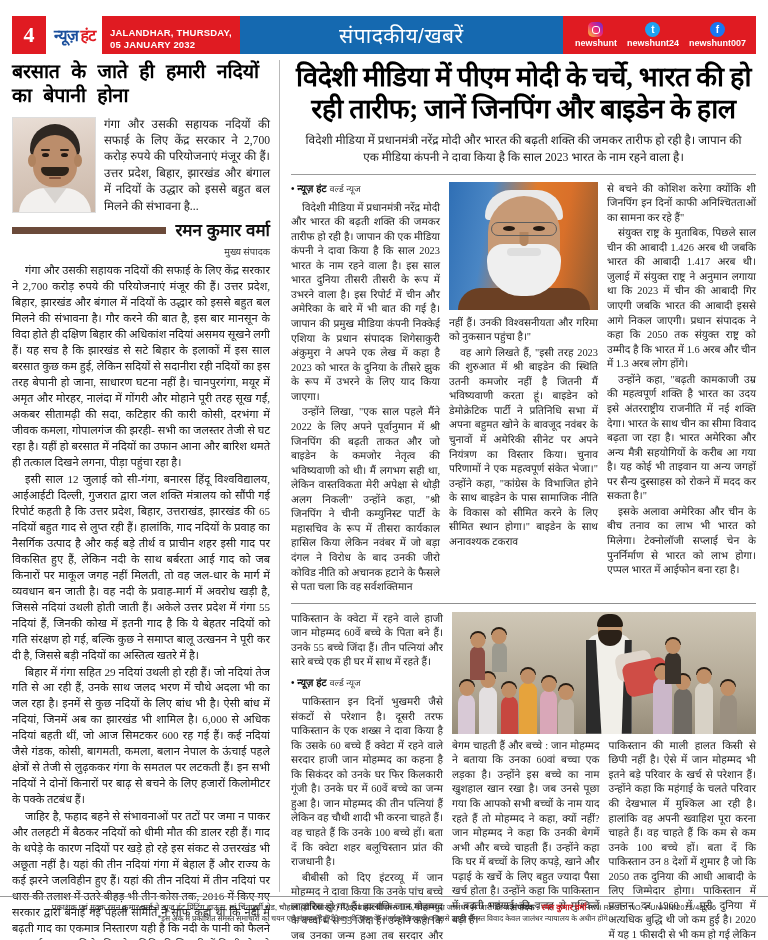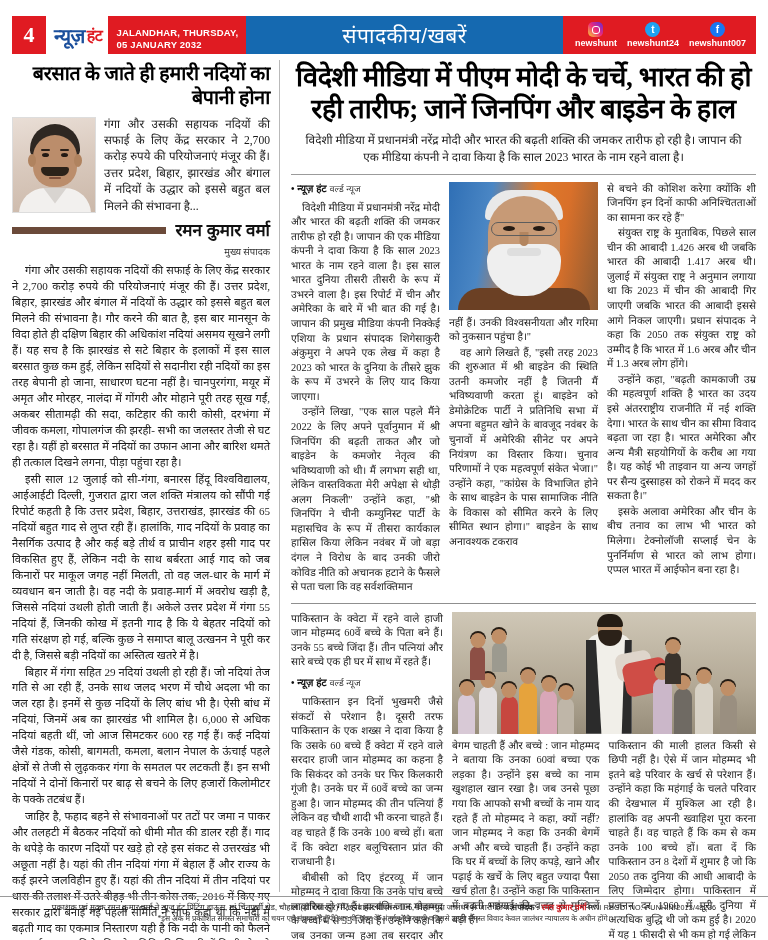--- a/index.html
+++ b/index.html
@@ -19,21 +19,21 @@
   .page-num {
     background:#e01b22; color:#fff; width:34px;
     display:flex; align-items:center; justify-content:center;
     font-family:"Liberation Serif", serif; font-size:22px; font-weight:700;
   }
   .logo-box {
     background:#ffffff; padding:0 6px; display:flex; align-items:center;
     border-left:2px solid #fff;
   }
   .logo-text{ display:flex; align-items:center; gap:2px; }
-  .logo-a{ color:#1b4f9c; font-size:20px; font-weight:700; font-family:"Liberation Sans", sans-serif; letter-spacing:-0.5px; }
+  .logo-a{ color:#1b4f9c; font-size:16px; font-weight:700; font-family:"Liberation Sans", sans-serif; letter-spacing:-0.5px; }
   .logo-b{ color:#e01b22; font-size:16px; font-weight:700; font-family:"Liberation Sans", sans-serif; letter-spacing:-0.5px; }
   .date-box {
     background:#e01b22; color:#fff; padding:3px 8px 3px 8px;
     display:flex; flex-direction:column; justify-content:flex-end;
     font-family:"Liberation Sans", sans-serif; font-size:9.5px; font-weight:700;
     line-height:1.25; letter-spacing:0.2px; flex:0 0 auto;
   }
   .section-band {
     background:#1569b0; color:#fff; flex:1;
     display:flex; align-items:center; justify-content:center;
@@ -53,23 +53,23 @@
   .ic-fb{ background:#1877f2; border-radius:50%; }
   .social-name{ color:#fff; font-family:"Liberation Sans", sans-serif; font-size:9px; font-weight:700; }
 
   
   .content { display:flex; height:832px; }
   .left-col { width:268px; padding-right:9px; border-right:1px solid #b9b9b9; }
   .right-col { flex:1; padding-left:11px; display:flex; flex-direction:column; }
 
   
   .edit-head {
-    font-family:Liberation Serif, serif;
+    font-family:Liberation Mono, monospace;
     font-size:19.5px; font-weight:700; line-height:1.22;
-    text-align:right; letter-spacing:-0.2px; color:#000;
+    text-align:left; letter-spacing:-0.2px; color:#000;
     padding:2px 0 7px 0;
   }
   .edit-top { display:flex; gap:8px; margin-bottom:3px; }
   .portrait {
     width:84px; height:96px; flex:0 0 84px;
     background:linear-gradient(170deg,#e9ded6 0%,#d9c9bd 48%,#cbb8a9 100%);
     position:relative; overflow:hidden; border:1px solid #ddd;
   }
   .pt-hair{ position:absolute; left:17px; top:6px; width:50px; height:34px; background:#2e2722; border-radius:26px 26px 8px 8px; }
   .pt-face{ position:absolute; left:20px; top:17px; width:44px; height:52px; background:#b98köy; }

